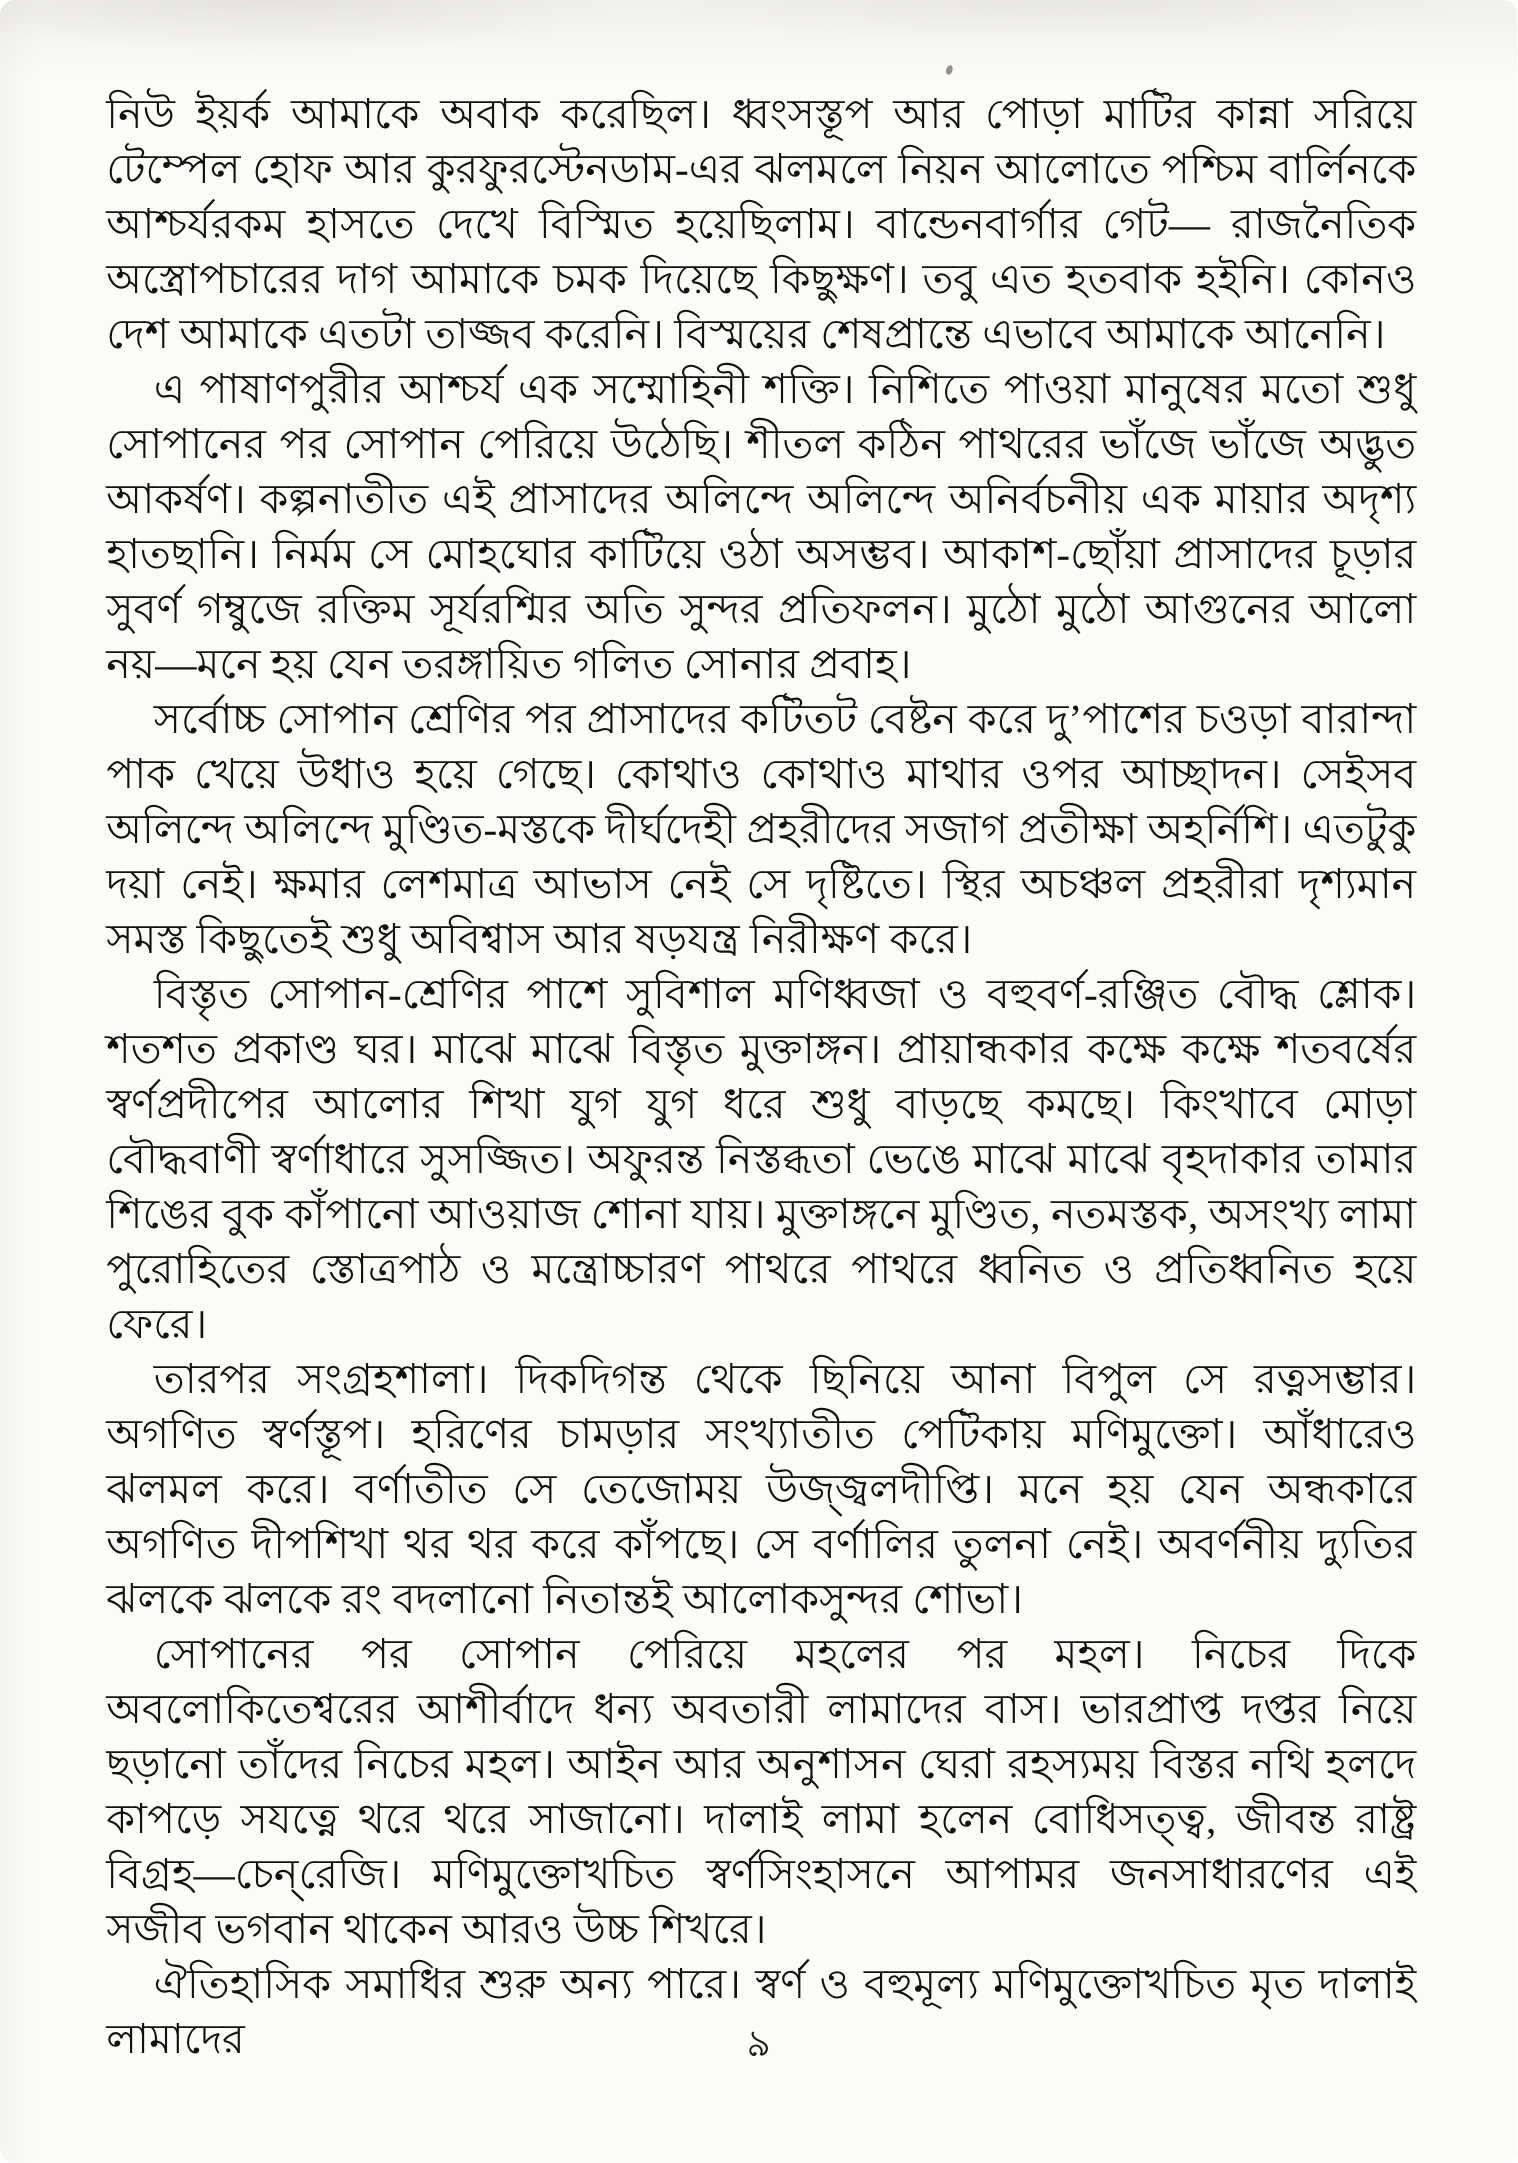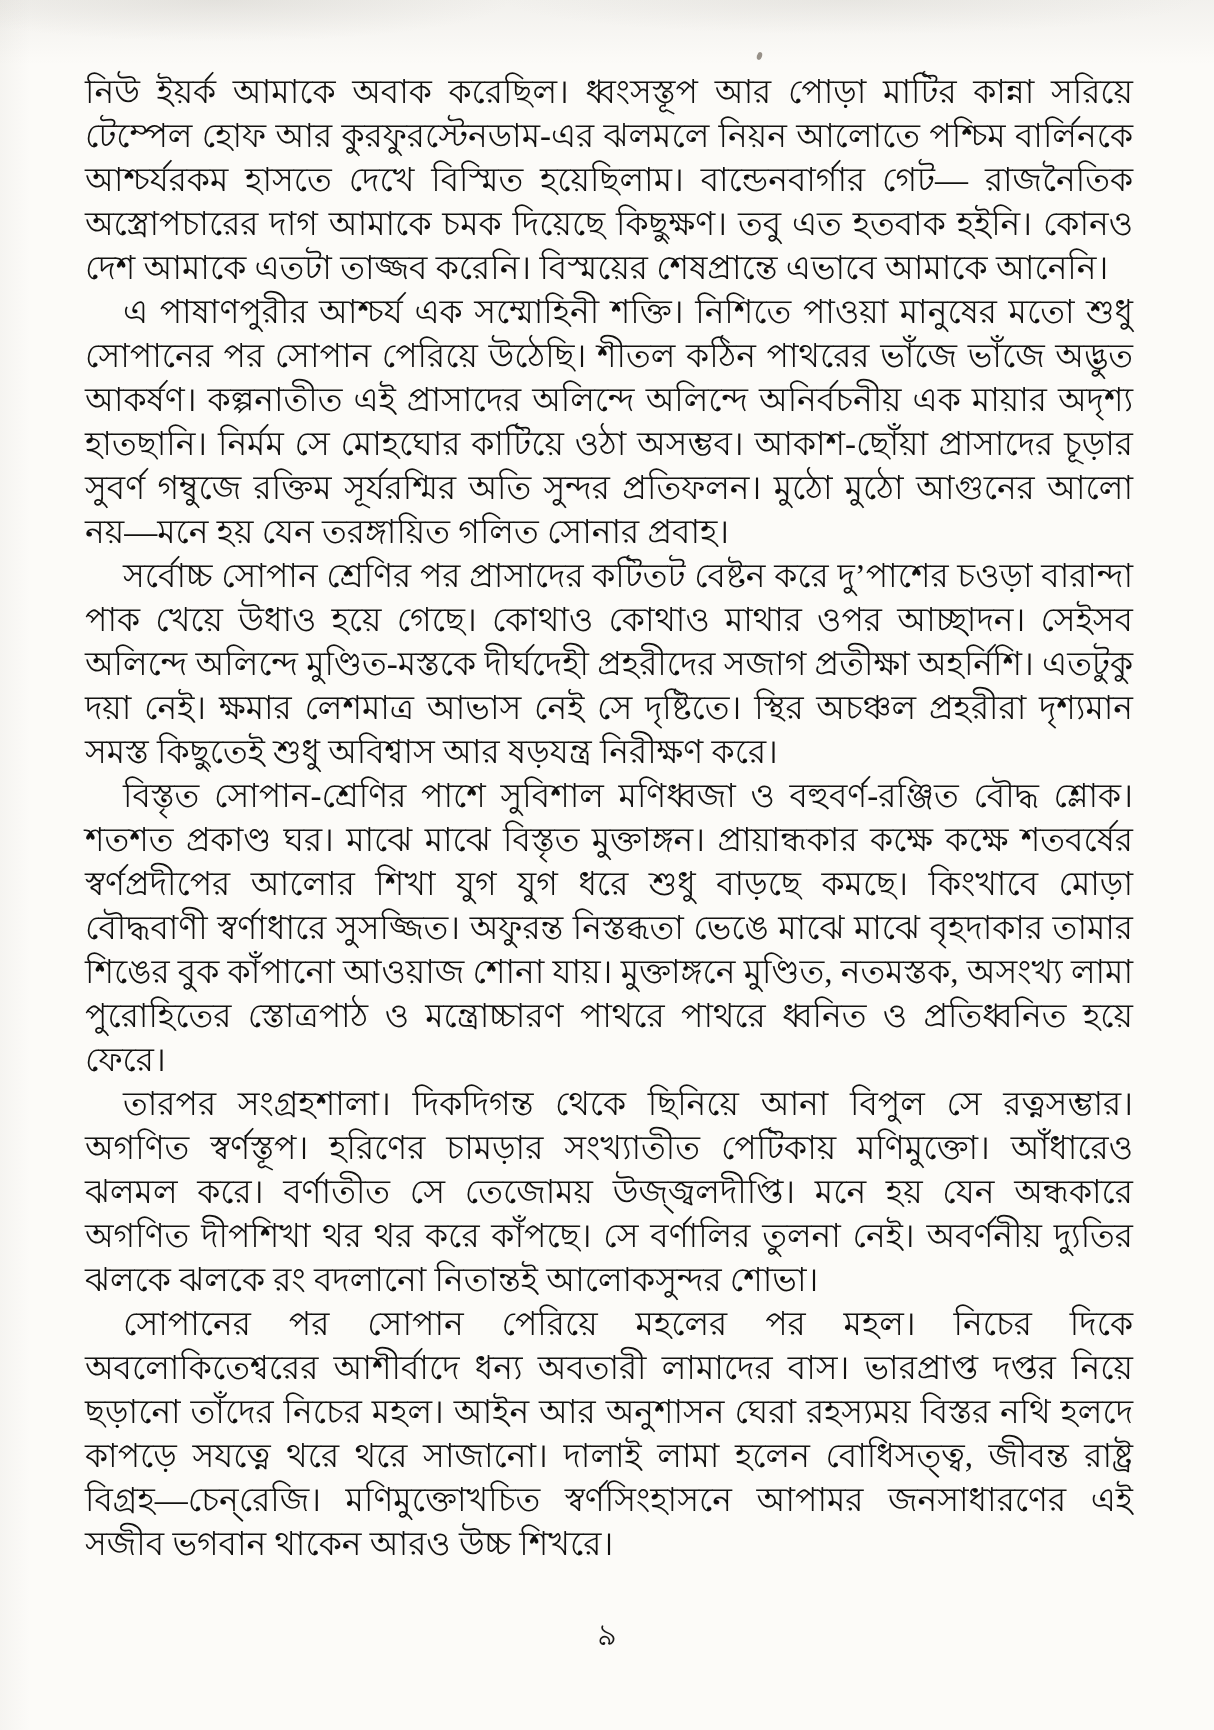--- a/index.html
+++ b/index.html
@@ -17,20 +17,21 @@
     width: 1214px;
     height: 1730px;
     overflow: hidden;
     background:
       radial-gradient(ellipse 420px 60px at 18% 0%, rgba(140,135,125,0.14), transparent 70%),
       radial-gradient(ellipse 500px 50px at 70% 0%, rgba(140,135,125,0.10), transparent 70%),
       linear-gradient(to bottom, rgba(120,115,105,0.08), rgba(120,115,105,0.0) 65px),
       linear-gradient(to right, rgba(120,115,105,0.05), rgba(120,115,105,0.0) 30px),
       #fcfbf8;
     color: #121110;
+    border-radius: 12px;
   }
   .text-block {
     position: absolute;
     left: 85px;
     top: 70px;
     width: 1048px;
     font-size: 33px;
     line-height: 44px;
     text-align: justify;
     text-justify: inter-word;
@@ -69,16 +70,17 @@
 <div class="page">
   <span class="speck"></span>
 
   <div class="text-block">
     <p class="para first">নিউ ইয়র্ক আমাকে অবাক করেছিল। ধ্বংসস্তূপ আর পোড়া মাটির কান্না সরিয়ে টেম্পেল হোফ আর কুরফুরস্টেনডাম-এর ঝলমলে নিয়ন আলোতে পশ্চিম বার্লিনকে আশ্চর্যরকম হাসতে দেখে বিস্মিত হয়েছিলাম। বান্ডেনবার্গার গেট— রাজনৈতিক অস্ত্রোপচারের দাগ আমাকে চমক দিয়েছে কিছুক্ষণ। তবু এত হতবাক হইনি। কোনও দেশ আমাকে এতটা তাজ্জব করেনি। বিস্ময়ের শেষপ্রান্তে এভাবে আমাকে আনেনি।</p>
     <p class="para">এ পাষাণপুরীর আশ্চর্য এক সম্মোহিনী শক্তি। নিশিতে পাওয়া মানুষের মতো শুধু সোপানের পর সোপান পেরিয়ে উঠেছি। শীতল কঠিন পাথরের ভাঁজে ভাঁজে অদ্ভুত আকর্ষণ। কল্পনাতীত এই প্রাসাদের অলিন্দে অলিন্দে অনির্বচনীয় এক মায়ার অদৃশ্য হাতছানি। নির্মম সে মোহঘোর কাটিয়ে ওঠা অসম্ভব। আকাশ-ছোঁয়া প্রাসাদের চূড়ার সুবর্ণ গম্বুজে রক্তিম সূর্যরশ্মির অতি সুন্দর প্রতিফলন। মুঠো মুঠো আগুনের আলো নয়—মনে হয় যেন তরঙ্গায়িত গলিত সোনার প্রবাহ।</p>
     <p class="para">সর্বোচ্চ সোপান শ্রেণির পর প্রাসাদের কটিতট বেষ্টন করে দু’পাশের চওড়া বারান্দা পাক খেয়ে উধাও হয়ে গেছে। কোথাও কোথাও মাথার ওপর আচ্ছাদন। সেইসব অলিন্দে অলিন্দে মুণ্ডিত-মস্তকে দীর্ঘদেহী প্রহরীদের সজাগ প্রতীক্ষা অহর্নিশি। এতটুকু দয়া নেই। ক্ষমার লেশমাত্র আভাস নেই সে দৃষ্টিতে। স্থির অচঞ্চল প্রহরীরা দৃশ্যমান সমস্ত কিছুতেই শুধু অবিশ্বাস আর ষড়যন্ত্র নিরীক্ষণ করে।</p>
     <p class="para">বিস্তৃত সোপান-শ্রেণির পাশে সুবিশাল মণিধ্বজা ও বহুবর্ণ-রঞ্জিত বৌদ্ধ শ্লোক। শতশত প্রকাণ্ড ঘর। মাঝে মাঝে বিস্তৃত মুক্তাঙ্গন। প্রায়ান্ধকার কক্ষে কক্ষে শতবর্ষের স্বর্ণপ্রদীপের আলোর শিখা যুগ যুগ ধরে শুধু বাড়ছে কমছে। কিংখাবে মোড়া বৌদ্ধবাণী স্বর্ণাধারে সুসজ্জিত। অফুরন্ত নিস্তব্ধতা ভেঙে মাঝে মাঝে বৃহদাকার তামার শিঙের বুক কাঁপানো আওয়াজ শোনা যায়। মুক্তাঙ্গনে মুণ্ডিত, নতমস্তক, অসংখ্য লামা পুরোহিতের স্তোত্রপাঠ ও মন্ত্রোচ্চারণ পাথরে পাথরে ধ্বনিত ও প্রতিধ্বনিত হয়ে ফেরে।</p>
     <p class="para">তারপর সংগ্রহশালা। দিকদিগন্ত থেকে ছিনিয়ে আনা বিপুল সে রত্নসম্ভার। অগণিত স্বর্ণস্তূপ। হরিণের চামড়ার সংখ্যাতীত পেটিকায় মণিমুক্তো। আঁধারেও ঝলমল করে। বর্ণাতীত সে তেজোময় উজ্জ্বলদীপ্তি। মনে হয় যেন অন্ধকারে অগণিত দীপশিখা থর থর করে কাঁপছে। সে বর্ণালির তুলনা নেই। অবর্ণনীয় দ্যুতির ঝলকে ঝলকে রং বদলানো নিতান্তই আলোকসুন্দর শোভা।</p>
     <p class="para">সোপানের পর সোপান পেরিয়ে মহলের পর মহল। নিচের দিকে অবলোকিতেশ্বরের আশীর্বাদে ধন্য অবতারী লামাদের বাস। ভারপ্রাপ্ত দপ্তর নিয়ে ছড়ানো তাঁদের নিচের মহল। আইন আর অনুশাসন ঘেরা রহস্যময় বিস্তর নথি হলদে কাপড়ে সযত্নে থরে থরে সাজানো। দালাই লামা হলেন বোধিসত্ত্ব, জীবন্ত রাষ্ট্র বিগ্রহ—চেন্‌রেজি। মণিমুক্তোখচিত স্বর্ণসিংহাসনে আপামর জনসাধারণের এই সজীব ভগবান থাকেন আরও উচ্চ শিখরে।</p>
+    <p class="para">ঐতিহাসিক সমাধির শুরু অন্য পারে। স্বর্ণ ও বহুমূল্য মণিমুক্তোখচিত মৃত দালাই লামাদের</p>
   </div>
 
   <div class="page-number">৯</div>
 </div>
 
 </body></html>

